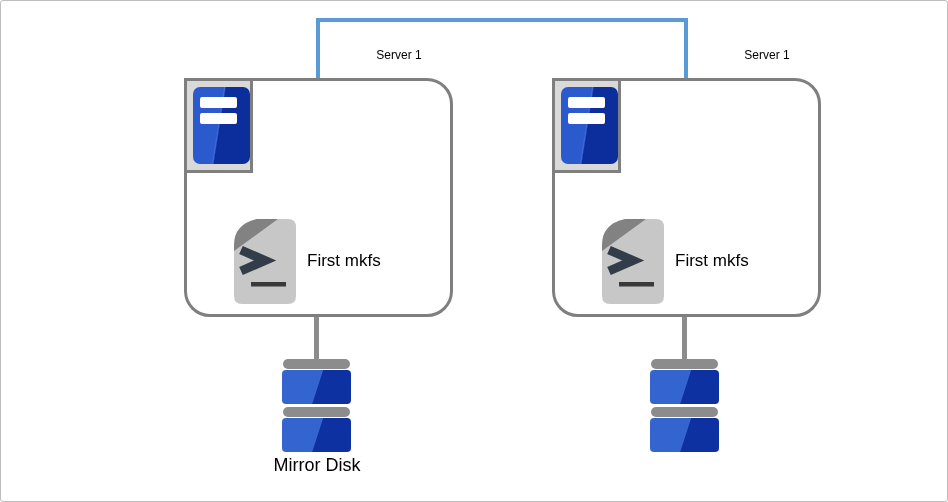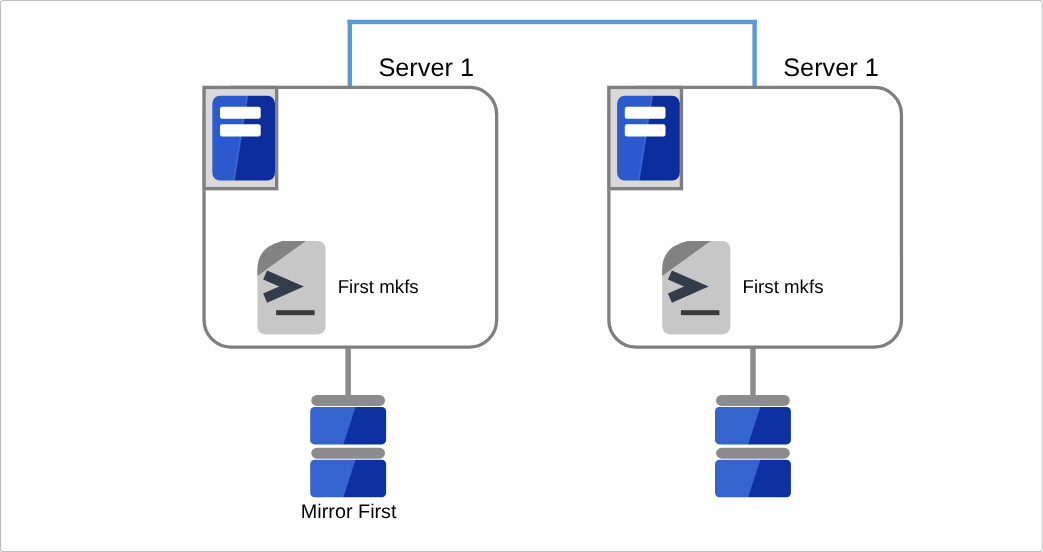--- a/index.html
+++ b/index.html
@@ -10,21 +10,21 @@
   
   .conn{position:absolute;background:#5B9BD5;}
   .conn-h{left:315px;top:17px;width:372px;height:4px;}
   .conn-v1{left:315px;top:17px;width:4px;height:61px;}
   .conn-v2{left:683px;top:17px;width:4px;height:61px;}
   
   .unit{position:absolute;top:77px;width:270px;height:420px;}
   .unit-1{left:183px;}
   .unit-2{left:551px;}
   .server-label{position:absolute;left:160px;top:-30px;width:110px;height:22px;
-    font-size:23px;color:#000;white-space:nowrap;}
+    font-size:12px;color:#000;white-space:nowrap;text-align:center;}
   .server-box{position:absolute;left:0;top:0;width:269px;height:239px;box-sizing:border-box;
     border:3px solid #7f7f7f;border-radius:26px;background:#fff;}
   
   .disk-line{position:absolute;left:130px;top:234px;width:5px;height:48px;background:#8c8c8c;}
   
   .icon-frame{position:absolute;left:0;top:0;width:69px;height:95px;box-sizing:border-box;
     border:3px solid #7f7f7f;background:#d9d9d9;}
   .tower{position:absolute;left:6px;top:6px;width:57px;height:77px;border-radius:7px;
     background:linear-gradient(99deg,#2b59ce 0%,#2b59ce 44%,#3e6bdb 46%,#0c2e9d 48%,#0c2e9d 100%);}
   .tower .bar{position:absolute;left:7px;width:37px;height:11px;background:#fff;border-radius:2px;}
@@ -74,21 +74,21 @@
       <rect x="18" y="64" width="35" height="4.5" fill="#3a3a3a"></rect>
     </svg>
     <div class="cmd-label">First mkfs</div>
 
     <div class="disk">
       <div class="disk-bar disk-bar1"></div>
       <div class="disk-plate disk-plate1"></div>
       <div class="disk-bar disk-bar2"></div>
       <div class="disk-plate disk-plate2"></div>
     </div>
-    <div class="disk-label">Mirror First</div>
+    <div class="disk-label">Mirror Disk</div>
   </div>
 
   <div class="unit unit-2">
     <div class="server-label">Server 1</div>
     <div class="disk-line"></div>
     <div class="server-box"></div>
 
     <div class="icon-frame">
       <div class="tower">
         <div class="bar bar1"></div>

